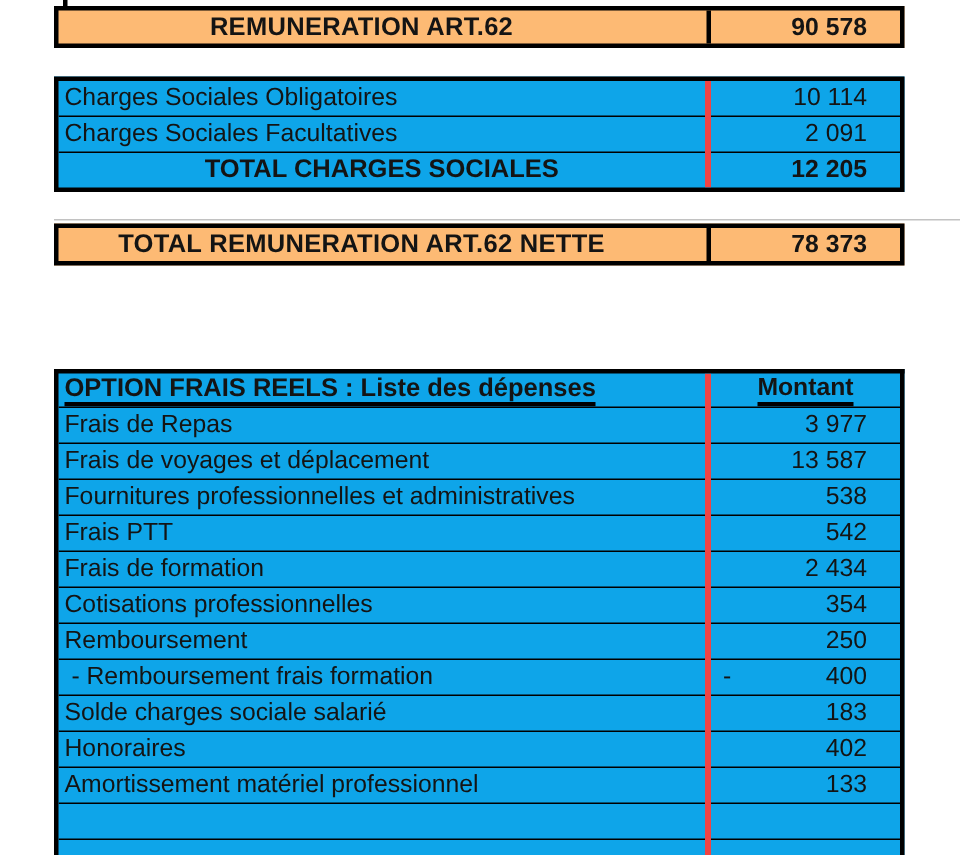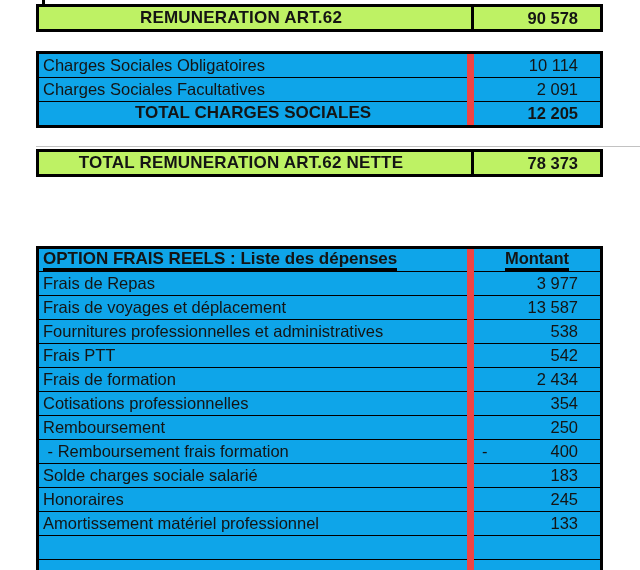--- a/index.html
+++ b/index.html
@@ -9,35 +9,35 @@
     font-family:"Liberation Sans","DejaVu Sans",sans-serif;
     color:#141414;
   }
   
   .tick{position:absolute;left:42px;top:0;width:3px;height:6px;background:#000;}
   
   .faint-line{position:absolute;left:36px;top:146px;width:604px;height:1px;background:#a8a8a8;opacity:.7;}
 
   
   .box{position:absolute;left:36px;width:567px;height:28px;box-sizing:border-box;
-       border:3px solid #000;display:flex;background:#bef264;}
+       border:3px solid #000;display:flex;background:#fdba74;}
   .box .lblcell{flex:1;display:flex;align-items:center;justify-content:center;
        font-weight:bold;font-size:17px;letter-spacing:.2px;overflow:hidden;}
   .box .valcell{width:129px;box-sizing:border-box;border-left:3px solid #000;
        display:flex;align-items:center;justify-content:flex-end;
        padding-right:22px;font-weight:bold;font-size:16.5px;margin-left:28px;}
 
   
   .tblwrap{position:absolute;left:36px;width:567px;box-sizing:border-box;
        border:3px solid #000;background:#0ea5e9;overflow:hidden;}
   .tblwrap table{width:100%;border-collapse:collapse;table-layout:fixed;font-size:16.5px;}
   .tblwrap td,.tblwrap th{padding:0;vertical-align:middle;overflow:hidden;}
   td.lc{padding-left:4px;text-align:left;white-space:pre;}
   td.lc.center{text-align:center;padding-left:0;font-weight:bold;font-size:17px;}
-  td.vc,th.vc{width:126px;border-left:7px solid #ef4444;}
+  td.vc,th.vc{width:126px;border-left:4px solid #ef4444;}
   .vwrap{display:flex;align-items:center;justify-content:flex-end;padding:0 22px 0 8px;}
   .vwrap .sign{margin-right:auto;}
   .bold{font-weight:bold;}
 
   
   #charges-table{top:51px;height:77px;}
   #charges-table tr{height:23.6px;}
   #charges-table tr + tr td{border-top:1px solid #000;}
 
   
@@ -200,21 +200,21 @@
               <span>183</span>
             </div>
           </td>
         </tr>
 
         <tr>
           <td class="lc">Honoraires</td>
           <td class="vc">
             <div class="vwrap">
               <span class="sign"></span>
-              <span>245</span>
+              <span>402</span>
             </div>
           </td>
         </tr>
 
         <tr>
           <td class="lc">Amortissement matériel professionnel</td>
           <td class="vc">
             <div class="vwrap">
               <span class="sign"></span>
               <span>133</span>

